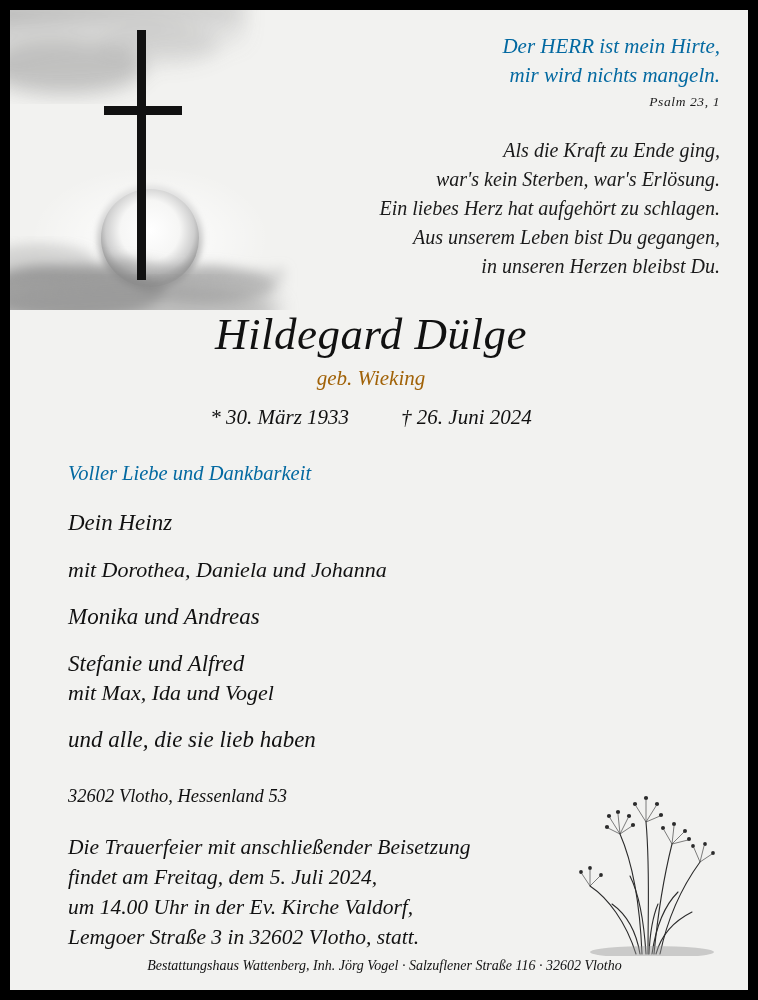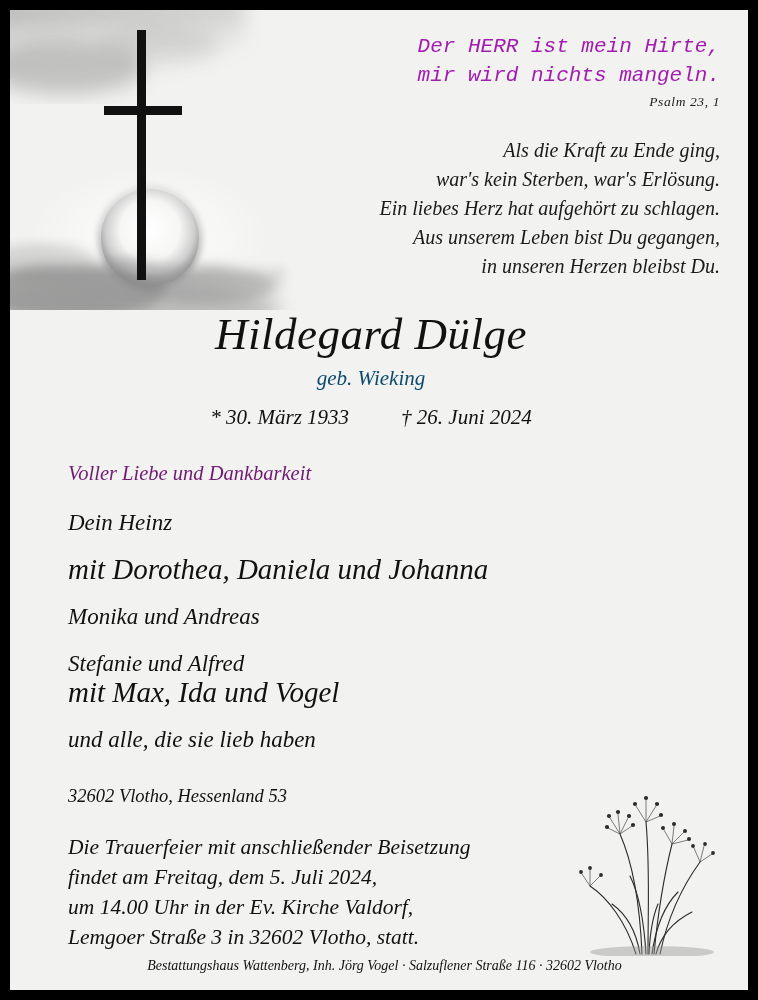--- a/index.html
+++ b/index.html
@@ -33,22 +33,21 @@
     position: absolute;
     right: 28px;
     top: 22px;
     width: 430px;
     text-align: right;
   }
   .verse1 {
     font-style: italic;
     font-size: 21px;
     line-height: 29px;
-    color: #a21caf;
-    font-family: Liberation Mono, monospace;
+    color: #0369a1;
   }
   .psalm {
     font-style: italic;
     font-size: 13.5px;
     letter-spacing: 0.6px;
     color: #1a1a1a;
     margin-top: 4px;
   }
   .verse2 {
     font-style: italic;
@@ -69,53 +68,53 @@
   .name {
     font-size: 45px;
     font-style: italic;
     letter-spacing: 0.5px;
     color: #111;
     line-height: 52px;
   }
   .maiden {
     font-size: 21px;
     font-style: italic;
-    color: #0c4a6e;
+    color: #a16207;
     margin-top: 6px;
   }
   .dates {
     margin-top: 14px;
     font-size: 21px;
     font-style: italic;
     color: #111;
   }
   .dates .gap { display: inline-block; width: 52px; }
   
   .family {
     position: absolute;
     left: 58px;
     top: 452px;
     width: 520px;
   }
   .intro {
     font-size: 20.5px;
     font-style: italic;
-    color: #701a75;
+    color: #0369a1;
     margin-bottom: 23px;
   }
   .fam-line {
     font-size: 23px;
     font-style: italic;
     color: #111;
     margin-bottom: 18px;
     line-height: 29px;
   }
   .fam-line .sub {
     display: block;
-    font-size: 29px;
+    font-size: 22px;
     line-height: 29px;
   }
   .fam-last {
     font-size: 23px;
     font-style: italic;
     color: #111;
     margin-top: 20px;
   }
   .address {
     position: absolute;

